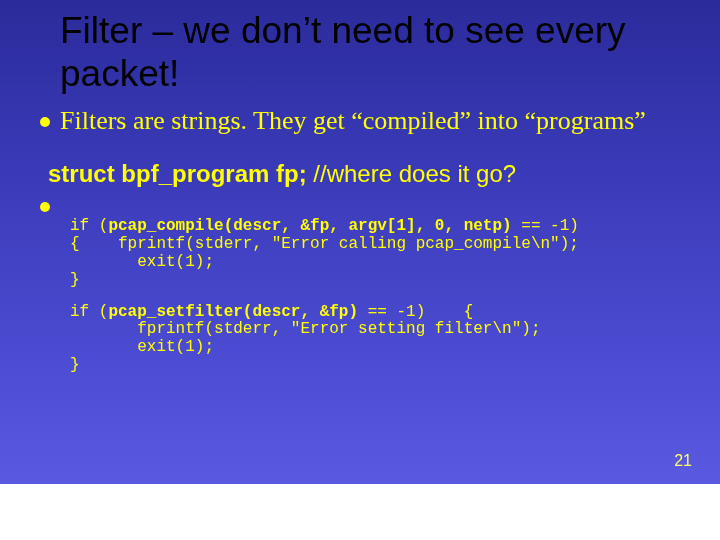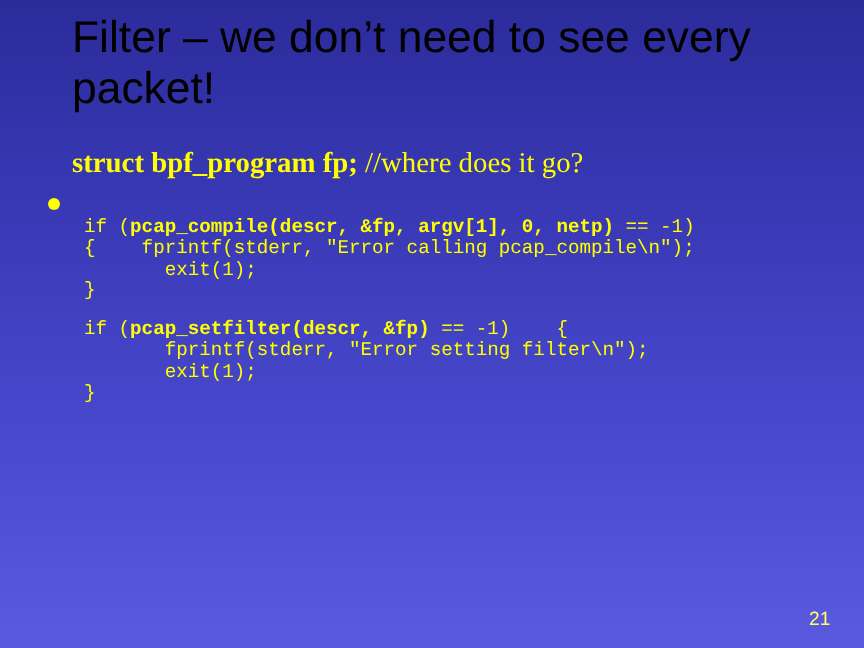--- a/index.html
+++ b/index.html
@@ -4,21 +4,21 @@
 <style>
   html, body {
     margin: 0;
     padding: 0;
     width: 720px;
     height: 540px;
     overflow: hidden;
   }
   .slide {
     width: 720px;
-    height: 540px;
+    height: 484px;
     background: linear-gradient(to bottom, #2b2b9b 0%, #3a3ab8 35%, #4a4ad0 70%, #5a5ae0 100%);
     position: relative;
     font-family: "Times New Roman", Times, serif;
     color: #ffff00;
     box-sizing: border-box;
   }
   .title {
     color: #000000;
     font-size: 37px;
     font-family: Arial, Helvetica, sans-serif;
@@ -41,23 +41,23 @@
     background: #ffff00;
     flex-shrink: 0;
     margin-top: 12px;
     margin-right: 10px;
   }
   .bullet-text {
     font-size: 26px;
     line-height: 1.2;
   }
   .code-line {
-    font-family: Liberation Serif, serif;
+    font-family: Liberation Sans, sans-serif;
     font-size: 24px;
-    margin-left: 20px;
+    margin-left: 8px;
     line-height: 1.15;
   }
   .code-decl {
     font-weight: bold;
   }
   .code-comment {
     font-weight: normal;
   }
   .code-block {
     font-family: Liberation Mono, monospace;
@@ -81,20 +81,24 @@
 </style>
 </head>
 <body>
 
 <div class="slide">
 
   <div class="title">Filter – we don’t need to see every packet!</div>
 
   <div class="content">
 
+    <div class="bullet-row">
+      <div class="bullet-dot"></div>
+      <div class="bullet-text">Filters are strings. They get “compiled” into “programs”</div>
+    </div>
 
     <div style="height:18px"></div>
 
     <div class="code-line">
       <span class="code-decl">struct bpf_program fp;</span><span>    </span><span class="code-comment">//where does it go?</span>
     </div>
 
     <div class="bullet-row" style="margin-top:2px;">
       <div class="bullet-dot"></div>
     </div>

